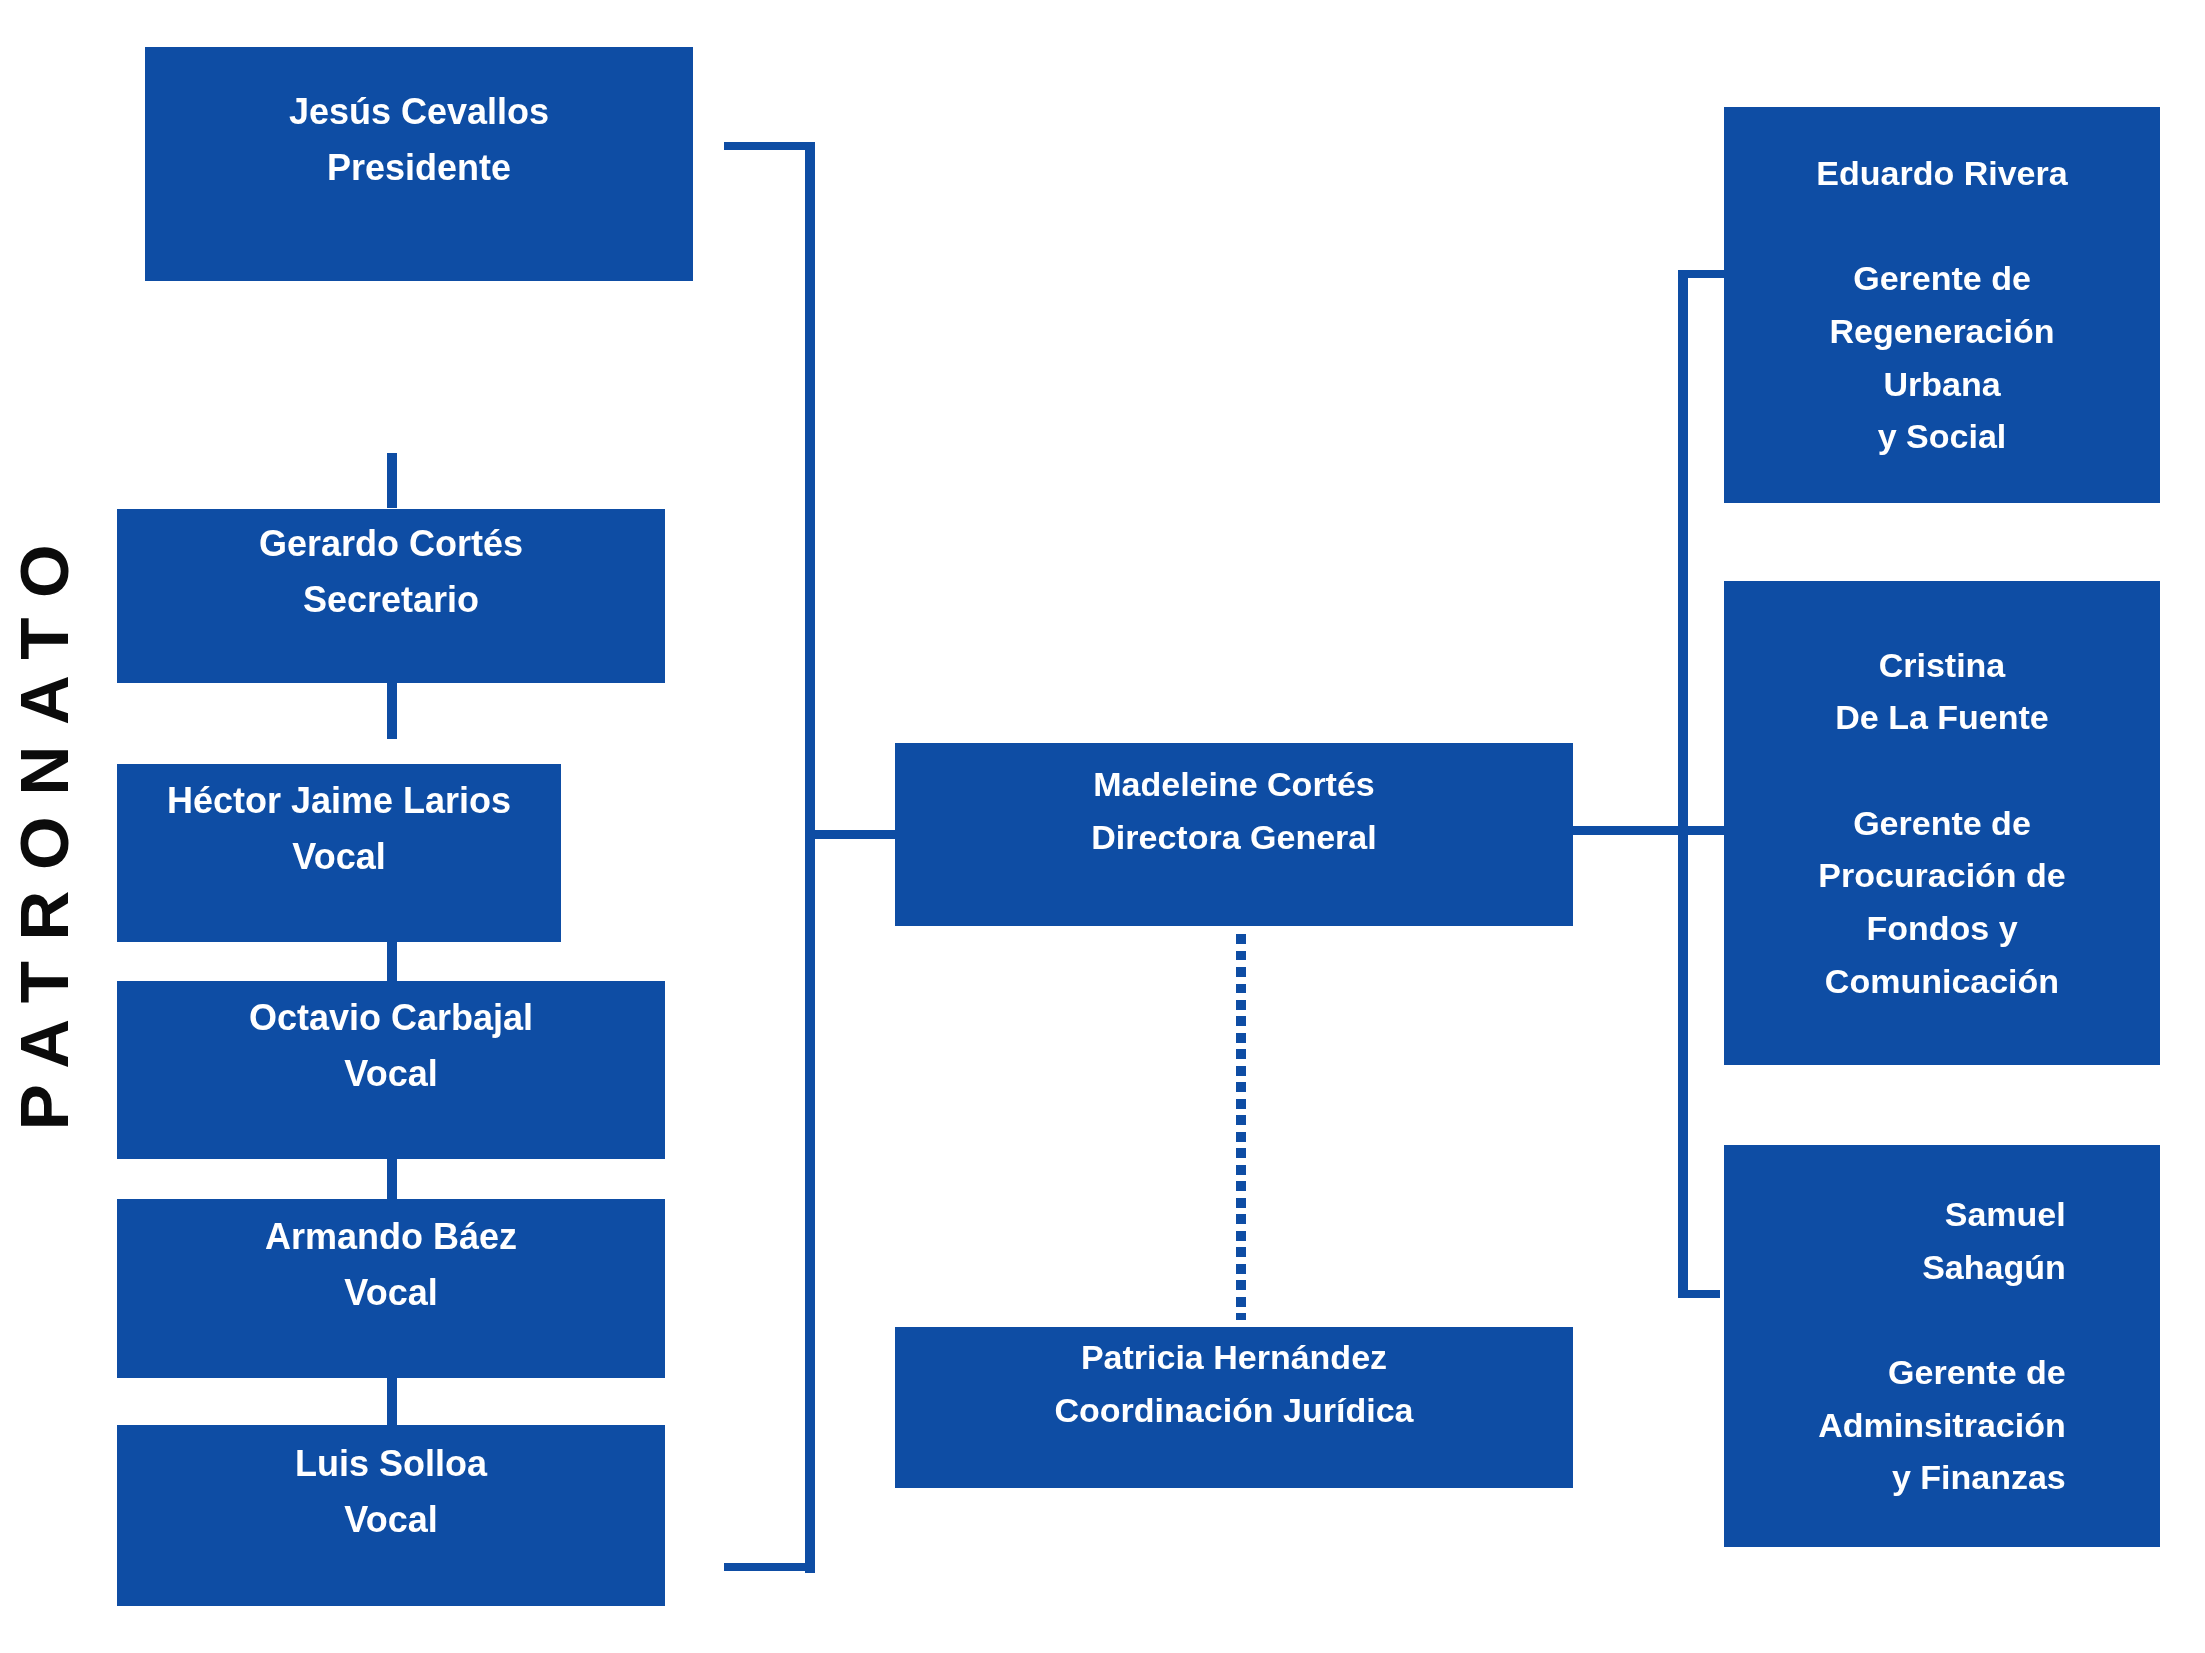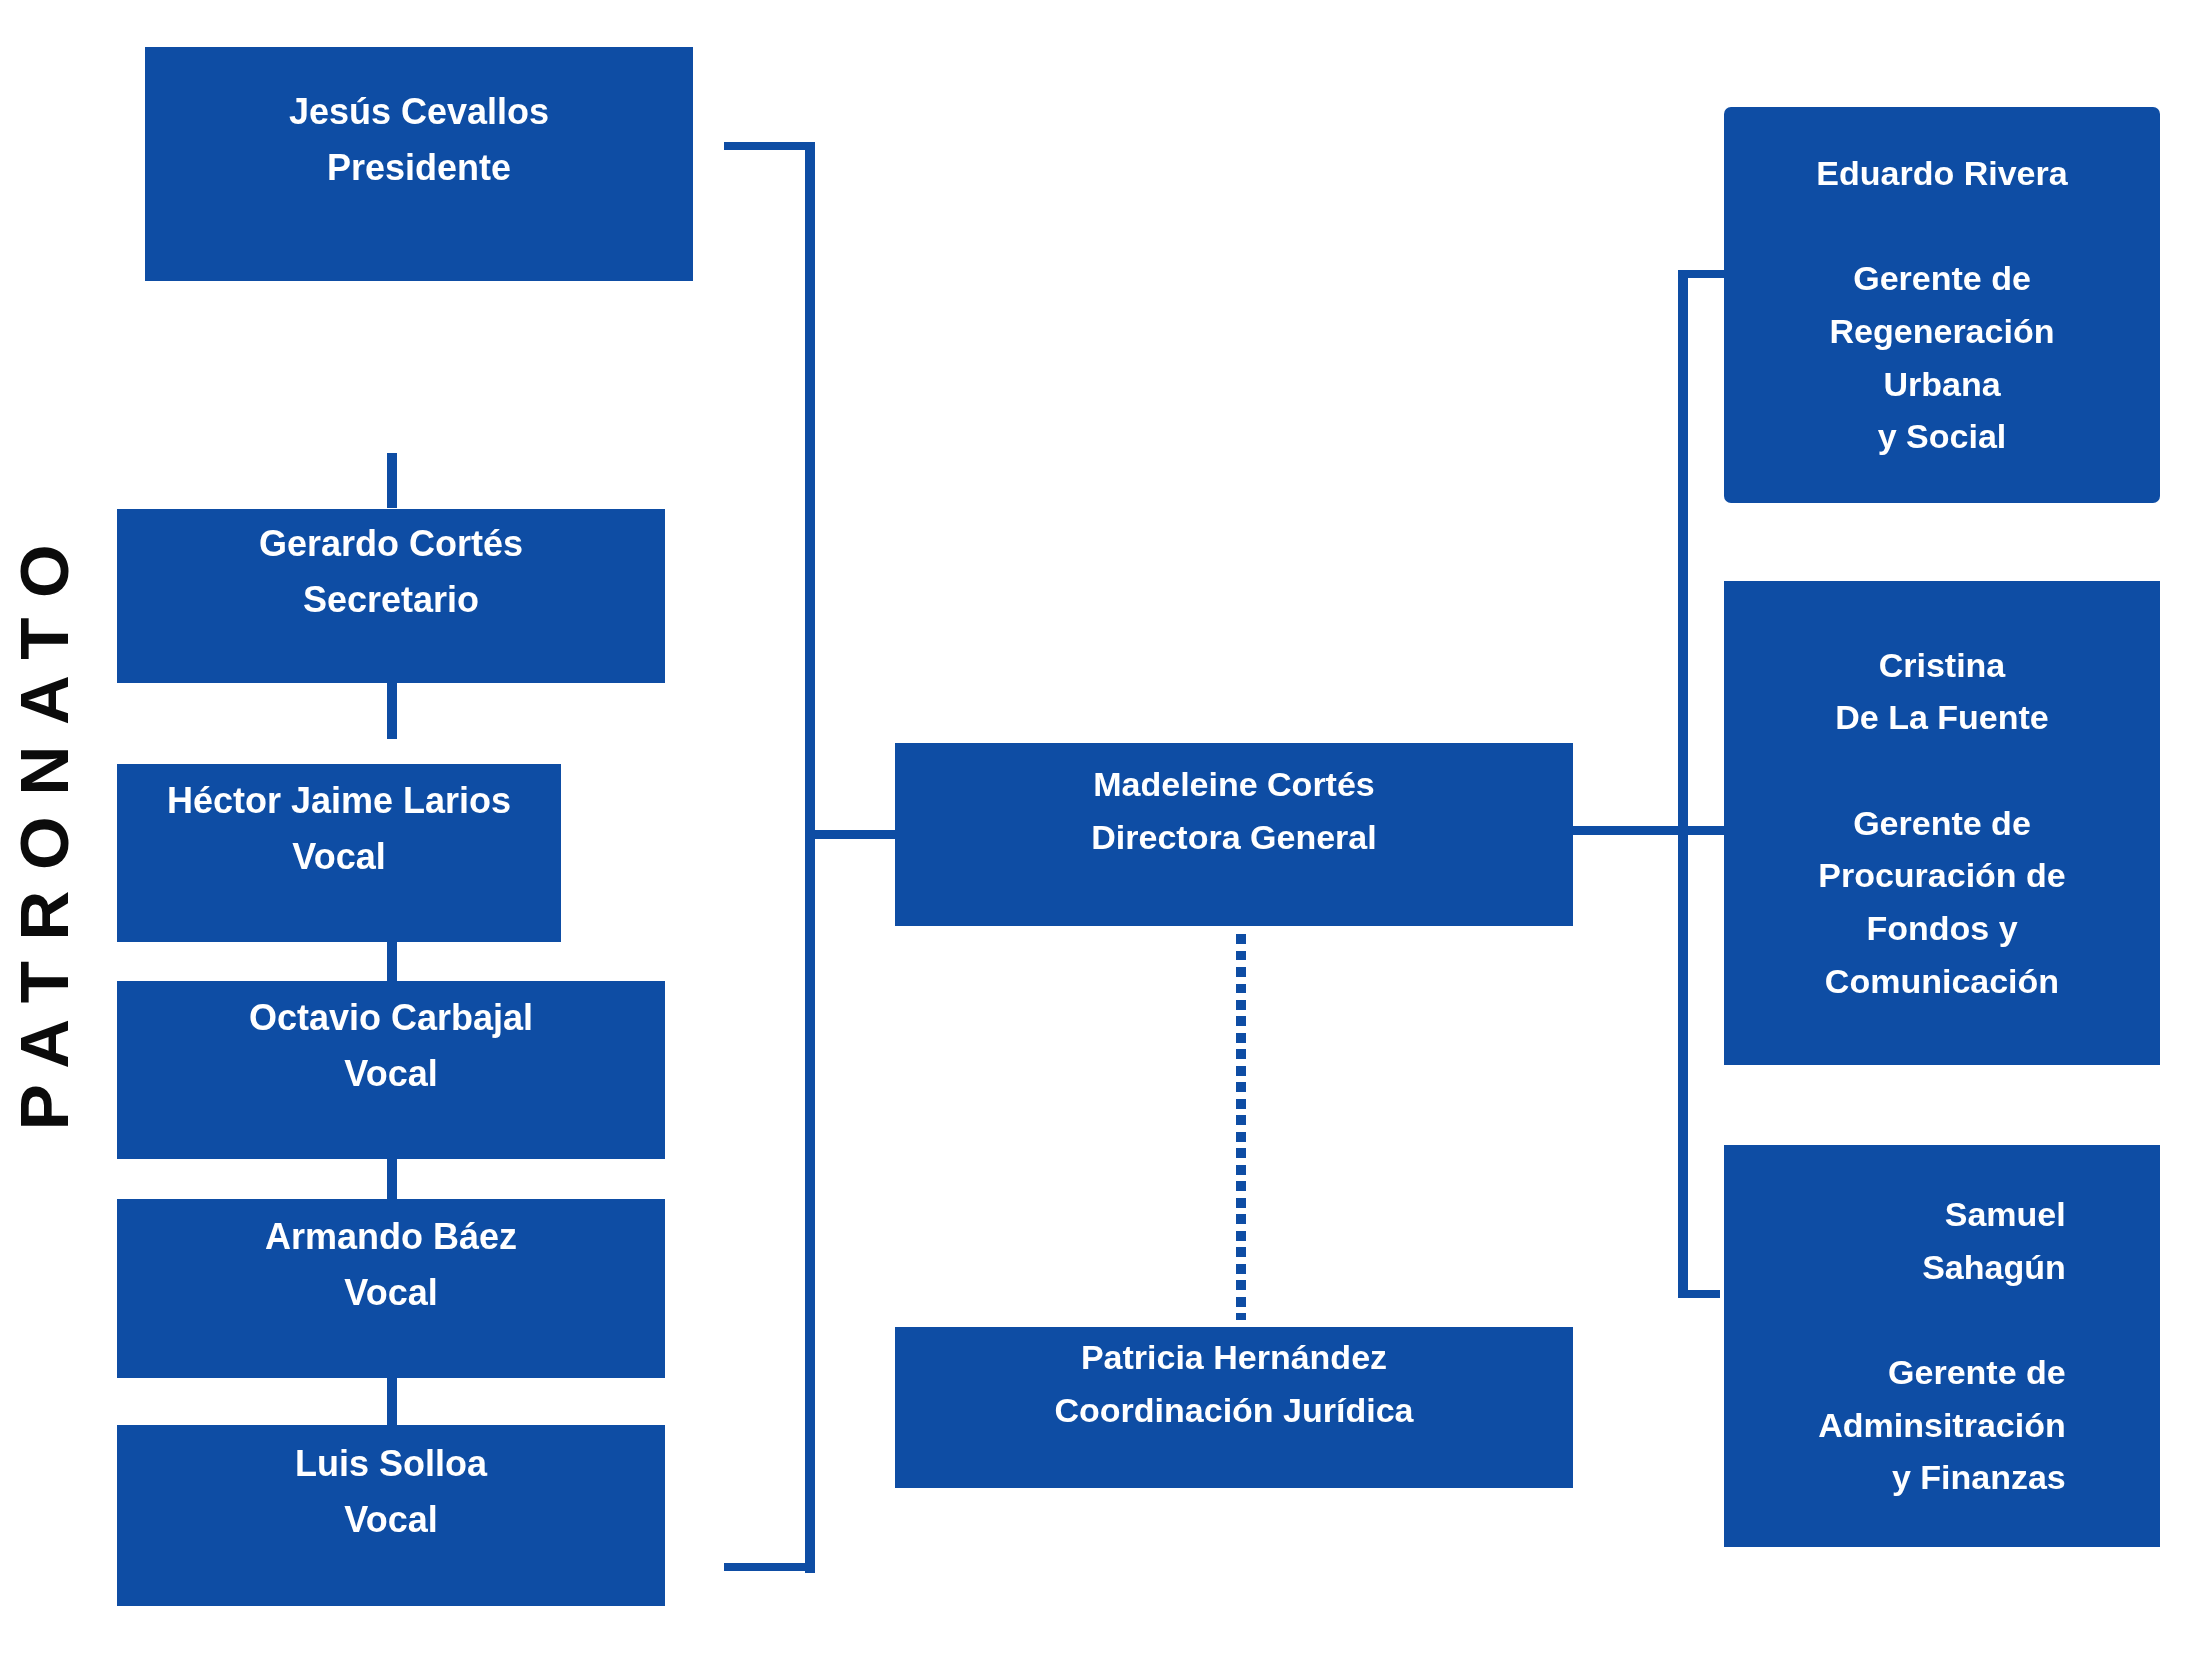--- a/index.html
+++ b/index.html
@@ -126,21 +126,21 @@
   <div class="node center-node" style="left:895px; top:1327px; width:678px; height:161px;">
     <span class="lines">Patricia Hernández
 Coordinación Jurídica</span>
   </div>
 
   <div class="line" style="left:1573px; top:826px; width:152px; height:9px;"></div>
   <div class="line" style="left:1678px; top:270px; width:9.6px; height:1028px;"></div>
   <div class="line" style="left:1688px; top:270px; width:37px; height:8.3px;"></div>
   <div class="line" style="left:1688px; top:1290px; width:32px; height:8.3px;"></div>
 
-  <div class="node right-node" style="left:1724px; top:107px; width:436px; height:396px;border-radius:7px;">
+  <div class="node right-node" style="left:1724px; top:107px; width:436px; height:396px;">
     <span class="lines">Eduardo Rivera
 
 Gerente de
 Regeneración
 Urbana
 y Social</span>
   </div>
   <div class="node right-node" style="left:1724px; top:581px; width:436px; height:484px;">
     <span class="lines">Cristina
 De La Fuente

